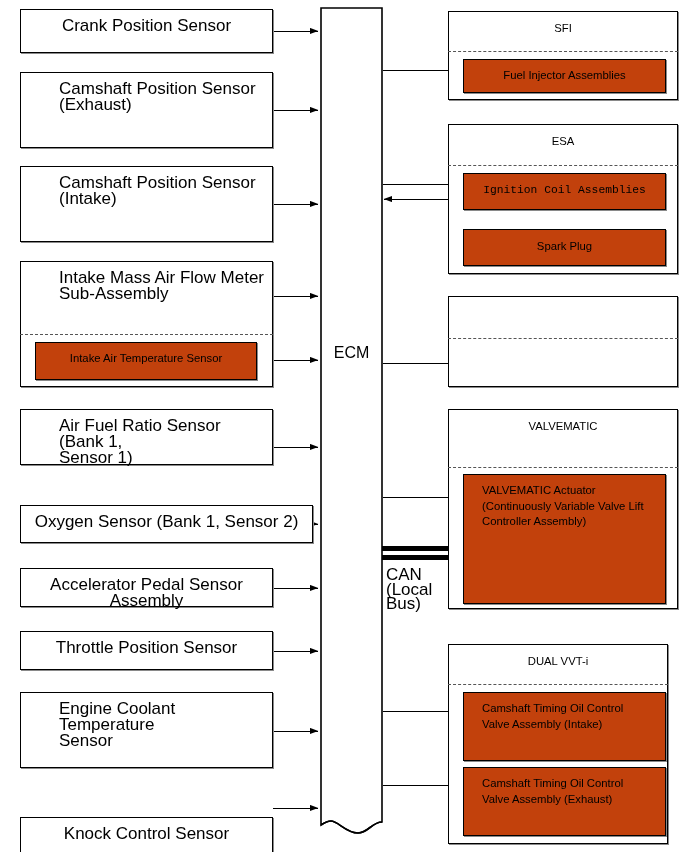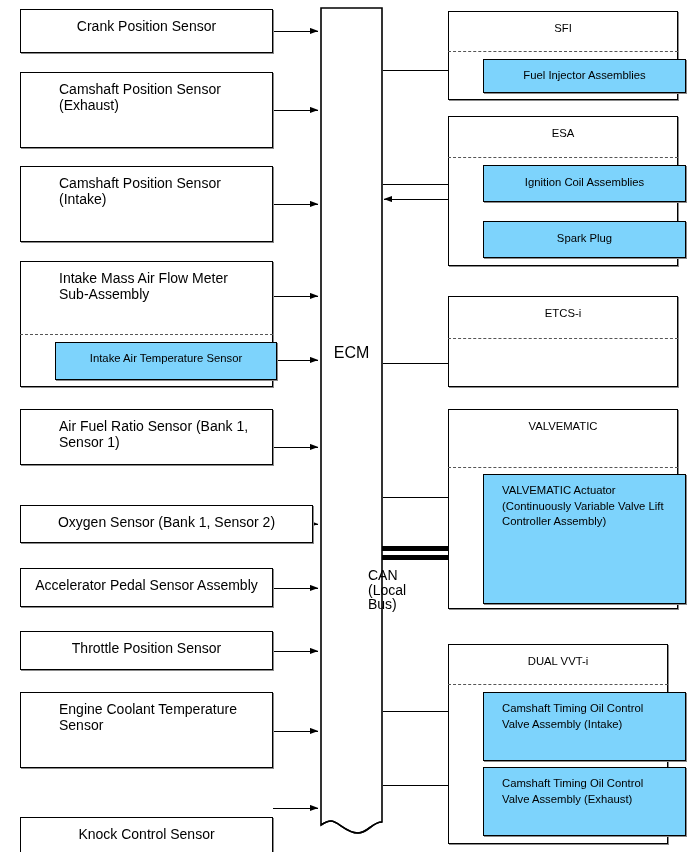--- a/index.html
+++ b/index.html
@@ -11,21 +11,21 @@
     position:absolute;
     border:1px solid #000;
     background:#fff;
     box-sizing:border-box;
     box-shadow:1px 1px 0 0 #8a8a8a;
   }
   .sensor-box{}
   .sensor-label{
     position:absolute;
     left:0;right:0;top:8px;
-    font-size:14px;
+    font-size:17px;
     color:#000;
     line-height:16px;
     text-align:center;
     padding:0 6px;
     box-sizing:border-box;
     white-space:pre-line;
   }
   .sensor-label.left-al{
     text-align:left;
     padding-left:38px;
@@ -41,24 +41,23 @@
     line-height:15px;
   }
   .dash-sep{
     position:absolute;
     border-top:1.5px dashed #555;
     height:0;
   }
   .inner-box{
     position:absolute;
     border:1px solid #000;
-    background:#7dd3fc;
+    background:#c2410c;
     box-sizing:border-box;
     box-shadow:1px 1px 0 0 #8a8a8a;
-    margin-left:20px;
   }
   .inner-label{
     position:absolute;
     left:0;right:0;top:8px;
     font-size:11.3px;
     line-height:15.5px;
     color:#000;
     text-align:center;
     padding:0 8px;
     box-sizing:border-box;
@@ -79,22 +78,22 @@
   }
 
   .can-bar{
     position:absolute;
     background:#000;
     left:382px;
     width:84px;
   }
   #can-label{
     position:absolute;
-    left:368px;top:568px;
-    font-size:14px;
+    left:386px;top:568px;
+    font-size:17px;
     line-height:14.5px;
     color:#000;
     white-space:pre-line;
   }
 </style>
 </head>
 <body>
 
 <div id="diagram">
 
@@ -194,33 +193,32 @@
   </div>
 
   <div class="box group-box" style="left:448px;top:11px;width:230px;height:89px;">
     <div class="group-title">SFI</div>
     <div class="dash-sep" style="left:-1px;right:-1px;top:39px;"></div>
     <div class="inner-box" style="left:14px;top:47px;width:203px;height:34px;">
       <div class="inner-label" style="top:8px;">Fuel Injector Assemblies</div>
     </div>
   </div>
 
-  <div class="box group-box" style="left:448px;top:116px;width:230px;height:150px;">
+  <div class="box group-box" style="left:448px;top:124px;width:230px;height:150px;">
     <div class="group-title">ESA</div>
     <div class="dash-sep" style="left:-1px;right:-1px;top:40px;"></div>
-    <div class="inner-box" style="left:14px;top:48px;width:203px;height:37px;">
+    <div class="inner-box" style="left:14px;top:48px;width:203px;height:37px;font-family:Liberation Mono, monospace;">
       <div class="inner-label" style="top:9px;">Ignition Coil Assemblies</div>
     </div>
     <div class="inner-box" style="left:14px;top:104px;width:203px;height:37px;">
       <div class="inner-label" style="top:9px;">Spark Plug</div>
     </div>
   </div>
 
   <div class="box group-box" style="left:448px;top:296px;width:230px;height:91px;">
-    <div class="group-title">ETCS-i</div>
     <div class="dash-sep" style="left:-1px;right:-1px;top:41px;"></div>
   </div>
 
   <div class="box group-box" style="left:448px;top:409px;width:230px;height:200px;">
     <div class="group-title">VALVEMATIC</div>
     <div class="dash-sep" style="left:-1px;right:-1px;top:57px;"></div>
     <div class="inner-box" style="left:14px;top:64px;width:203px;height:130px;">
       <div class="inner-label left-al" style="top:8px;">VALVEMATIC Actuator
 (Continuously Variable Valve Lift
 Controller Assembly)</div>

